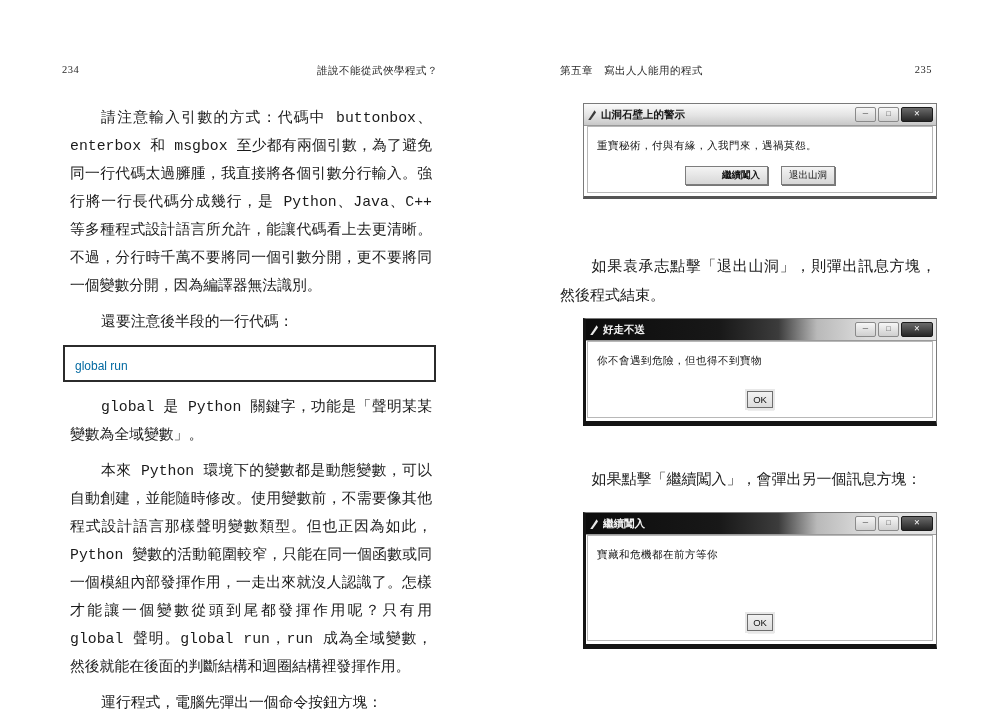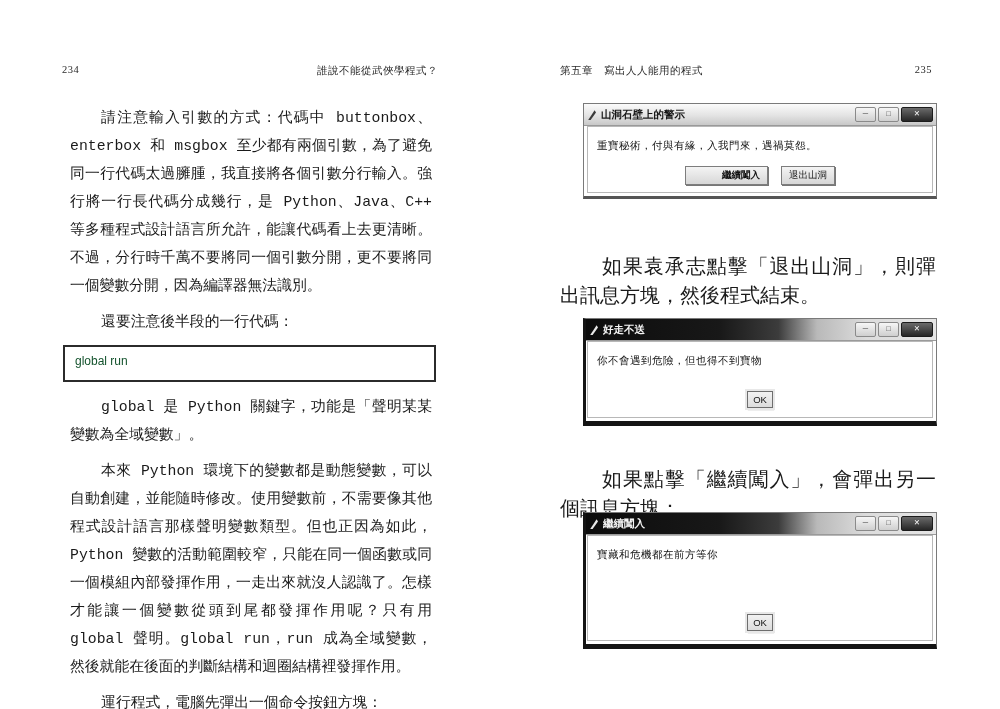--- a/index.html
+++ b/index.html
@@ -16,28 +16,28 @@
   .hdr-left{left:62px;width:376px;}
   .hdr-right{left:560px;width:372px;}
   
   .lbody{
     position:absolute;left:62px;top:96px;width:378px;
     font-size:14.8px;line-height:28px;text-align:justify;
   }
   .lbody p{margin:8px;text-indent:2.1em;font-family:Liberation Mono, monospace;}
   .code-box{
     margin:9px 4px 11px 1px;border:2px solid #2b2b2b;height:33px;
-    display:flex;align-items:flex-start;padding-left:10px;background:#fff;
-    font-family:"Liberation Sans","DejaVu Sans",sans-serif;font-size:12px;color:#14532d;
+    display:flex;align-items:flex-end;padding-left:10px;background:#fff;
+    font-family:"Liberation Sans","DejaVu Sans",sans-serif;font-size:12px;color:#0369a1;
     text-indent:0;
   }
   
   .rp{
     position:absolute;left:560px;width:376px;margin:0;
-    font-size:20px;line-height:29px;text-align:justify;text-indent:2.1em;
+    font-size:15px;line-height:29px;text-align:justify;text-indent:2.1em;
   }
   .rp1{top:252px;}
   .rp2{top:465px;}
   
   .dialog{
     position:absolute;left:583px;width:354px;background:#fff;
     border:1px solid #7a7a7a;box-sizing:border-box;
     font-family:"Liberation Sans","DejaVu Sans",sans-serif;
   }
   .dlg1{top:103px;height:96px;border-bottom:3px solid #555;}

